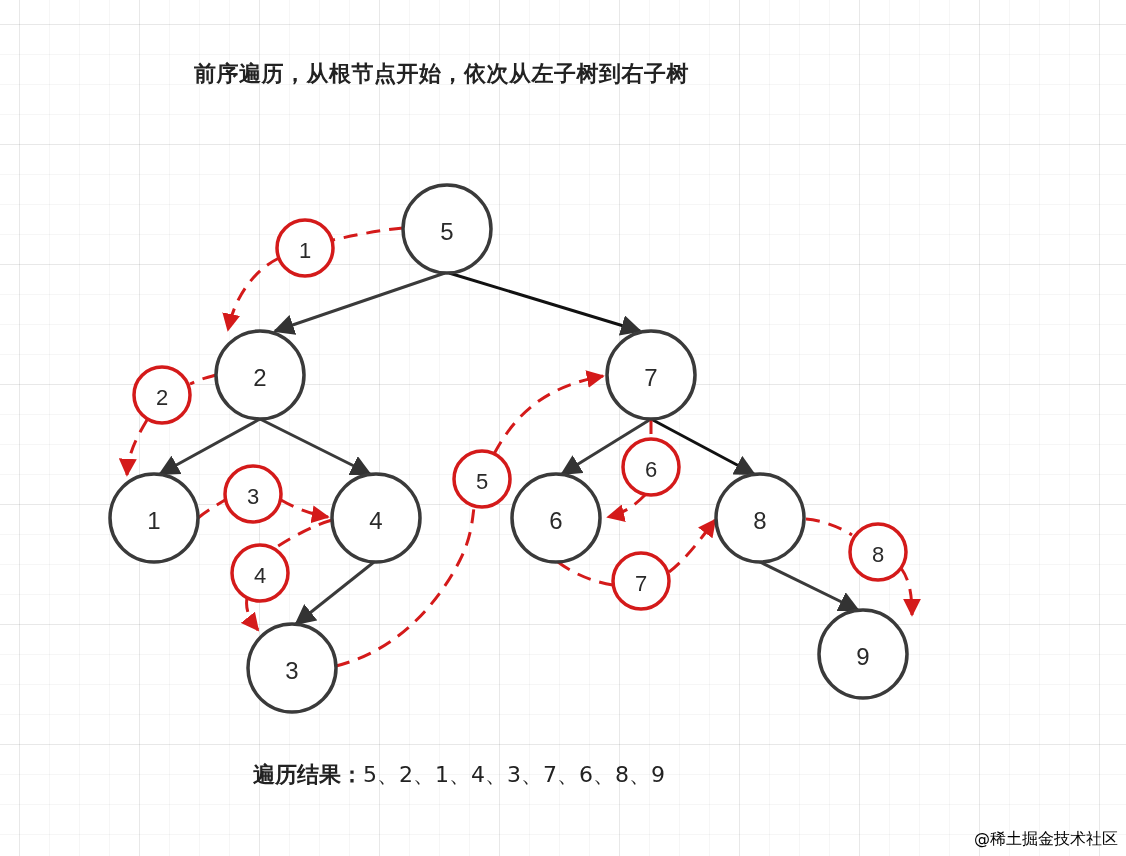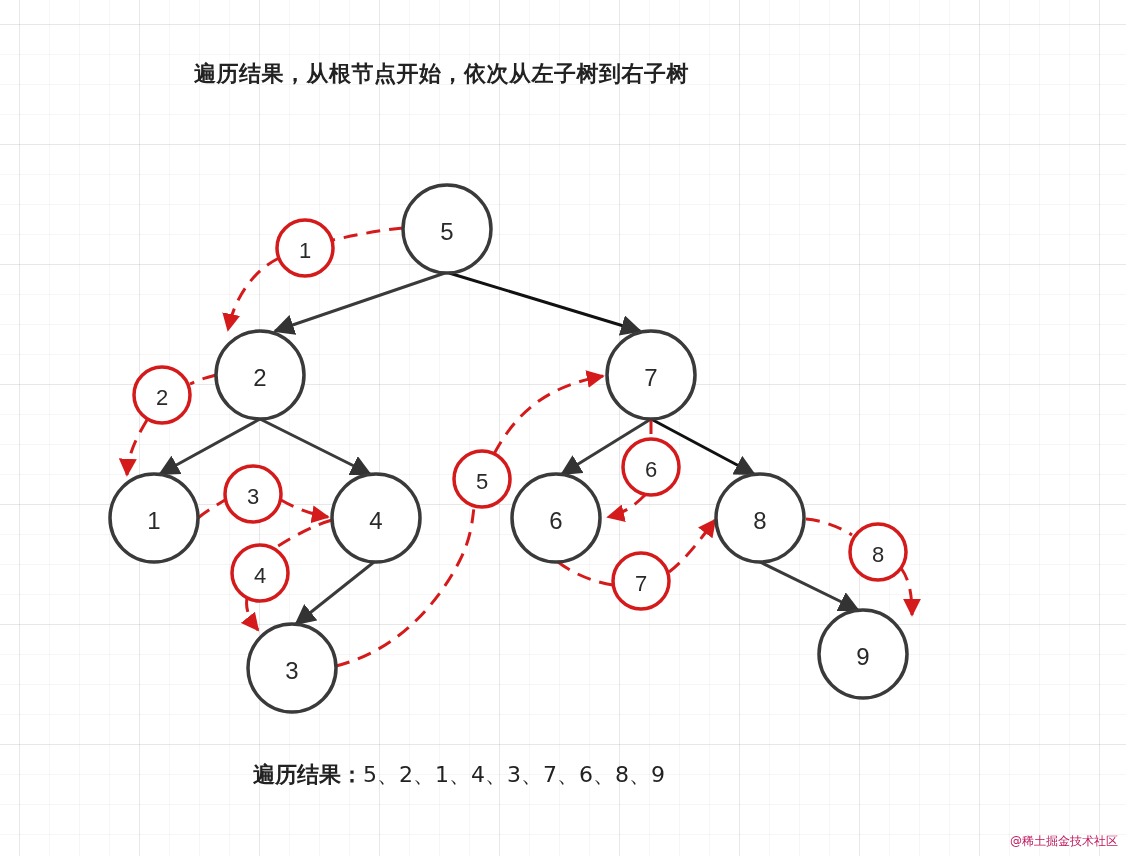--- a/index.html
+++ b/index.html
@@ -20,34 +20,34 @@
     font-size: 22px; font-weight: bold; color: #222;
     letter-spacing: 0.5px; white-space: nowrap;
   }
   .result {
     position: absolute; left: 237px; top: 760px;
     font-size: 22px; font-weight: bold; color: #222; white-space: nowrap; margin-left: 16px;
   }
   .result .nums { font-weight: normal; }
   .watermark {
     position: absolute; right: 8px; bottom: 6px;
-    font-size: 12px; color: #be185d; white-space: nowrap;
+    font-size: 16px; color: #000000; white-space: nowrap;
   }
   svg.diagram { position: absolute; left: 0; top: 0; }
   .node circle { fill: #ffffff; stroke: #3a3a3a; stroke-width: 3.5; }
   .node text { font-family: "Liberation Sans", sans-serif; font-size: 24px; fill: #2a2a2a; text-anchor: middle; dominant-baseline: central; }
   .step circle { fill: #ffffff; stroke: #d41a1a; stroke-width: 3.5; }
   .step text { font-family: "Liberation Sans", sans-serif; font-size: 22px; fill: #2a2a2a; text-anchor: middle; dominant-baseline: central; }
   .edge { stroke: #3a3a3a; stroke-width: 3; fill: none; }
   .trail { stroke: #d41a1a; stroke-width: 3; fill: none; stroke-dasharray: 14 9; }
 </style>
 </head>
 <body>
 
-<div class="title">遍历结果，从根节点开始，依次从左子树到右子树</div>
+<div class="title">前序遍历，从根节点开始，依次从左子树到右子树</div>
 
 <svg class="diagram" width="1126" height="856" viewBox="0 0 1126 856" xmlns="http://www.w3.org/2000/svg">
   <defs>
     <marker id="arrowBlack" viewBox="0 0 10 10" refX="9" refY="5" markerWidth="7" markerHeight="7" orient="auto" markerUnits="strokeWidth">
       <path d="M0,0 L10,5 L0,10 z" fill="#333"></path>
     </marker>
     <marker id="arrowRed" viewBox="0 0 10 10" refX="9" refY="5" markerWidth="6" markerHeight="6" orient="auto" markerUnits="strokeWidth">
       <path d="M0,0 L10,5 L0,10 z" fill="#d41a1a"></path>
     </marker>
   </defs>

